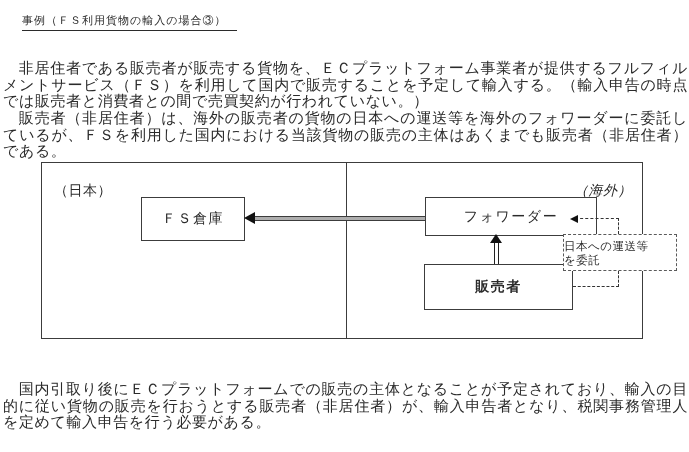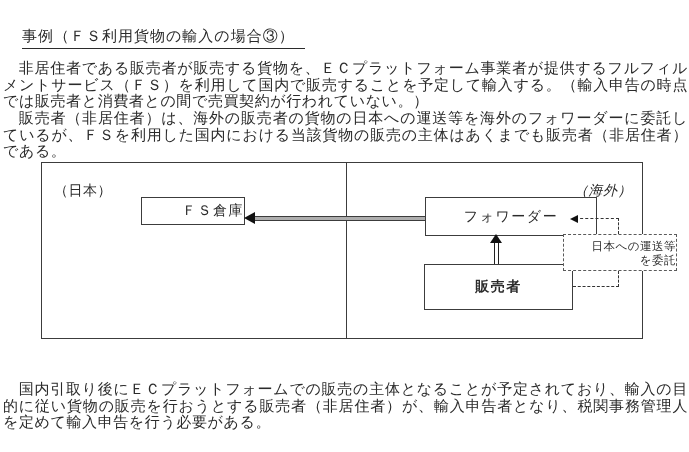--- a/index.html
+++ b/index.html
@@ -8,22 +8,22 @@
   .page {
     position: relative;
     width: 689px;
     height: 452px;
     background: #ffffff;
     overflow: hidden;
   }
   .title {
     position: absolute;
     left: 22px;
-    top: 27px;
-    font-size: 15px;
+    top: 13px;
+    font-size: 11px;
     font-weight: normal;
     letter-spacing: 1px;
     border-bottom: 1.5px solid #2b2b2b;
     padding: 0 10px 2px 0;
     white-space: nowrap;
     text-align: center;
   }
   .para {
     position: absolute;
     left: 3px;
@@ -69,21 +69,21 @@
     position: absolute;
     border: 1.5px solid #3c3c3c;
     background: #ffffff;
     display: flex;
     align-items: center;
     justify-content: center;
     font-size: 14px;
     letter-spacing: 1.5px;
     white-space: nowrap;
   }
-  .node-fs-warehouse { left: 99px;  top: 34px;  width: 104px; height: 28px; justify-content: flex-end; }
+  .node-fs-warehouse { left: 99px;  top: 34px;  width: 104px; height: 44px; }
   .node-forwarder    { left: 383px; top: 34px;  width: 172px; height: 39px; }
   .node-seller       { left: 382px; top: 101px; width: 149px; height: 46px; font-weight: bold; }
 
   
   .h-arrow-line {
     position: absolute;
     left: 212px; top: 53px;
     width: 171px; height: 5px;
     background: #aeaeae;
     border-top: 1px solid #3c3c3c;
@@ -117,21 +117,21 @@
 
   
   .note-box {
     position: absolute;
     left: 521px; top: 71px;
     width: 114px; height: 37px;
     border: 1.5px dashed #5a5a5a;
     background: #ffffff;
     display: flex;
     flex-direction: column;
-    align-items: flex-end;
+    align-items: flex-start;
     justify-content: center;
     font-size: 11.5px;
     line-height: 14px;
     letter-spacing: 0.5px;
     z-index: 3;
     white-space: nowrap;
   }
   .dash-h { position: absolute; border-top: 1.5px dashed #333333; height: 0; }
   .dash-v { position: absolute; border-left: 1.5px dashed #333333; width: 0; }
   .dash-top-h { left: 533px; top: 55px; width: 44px; }

